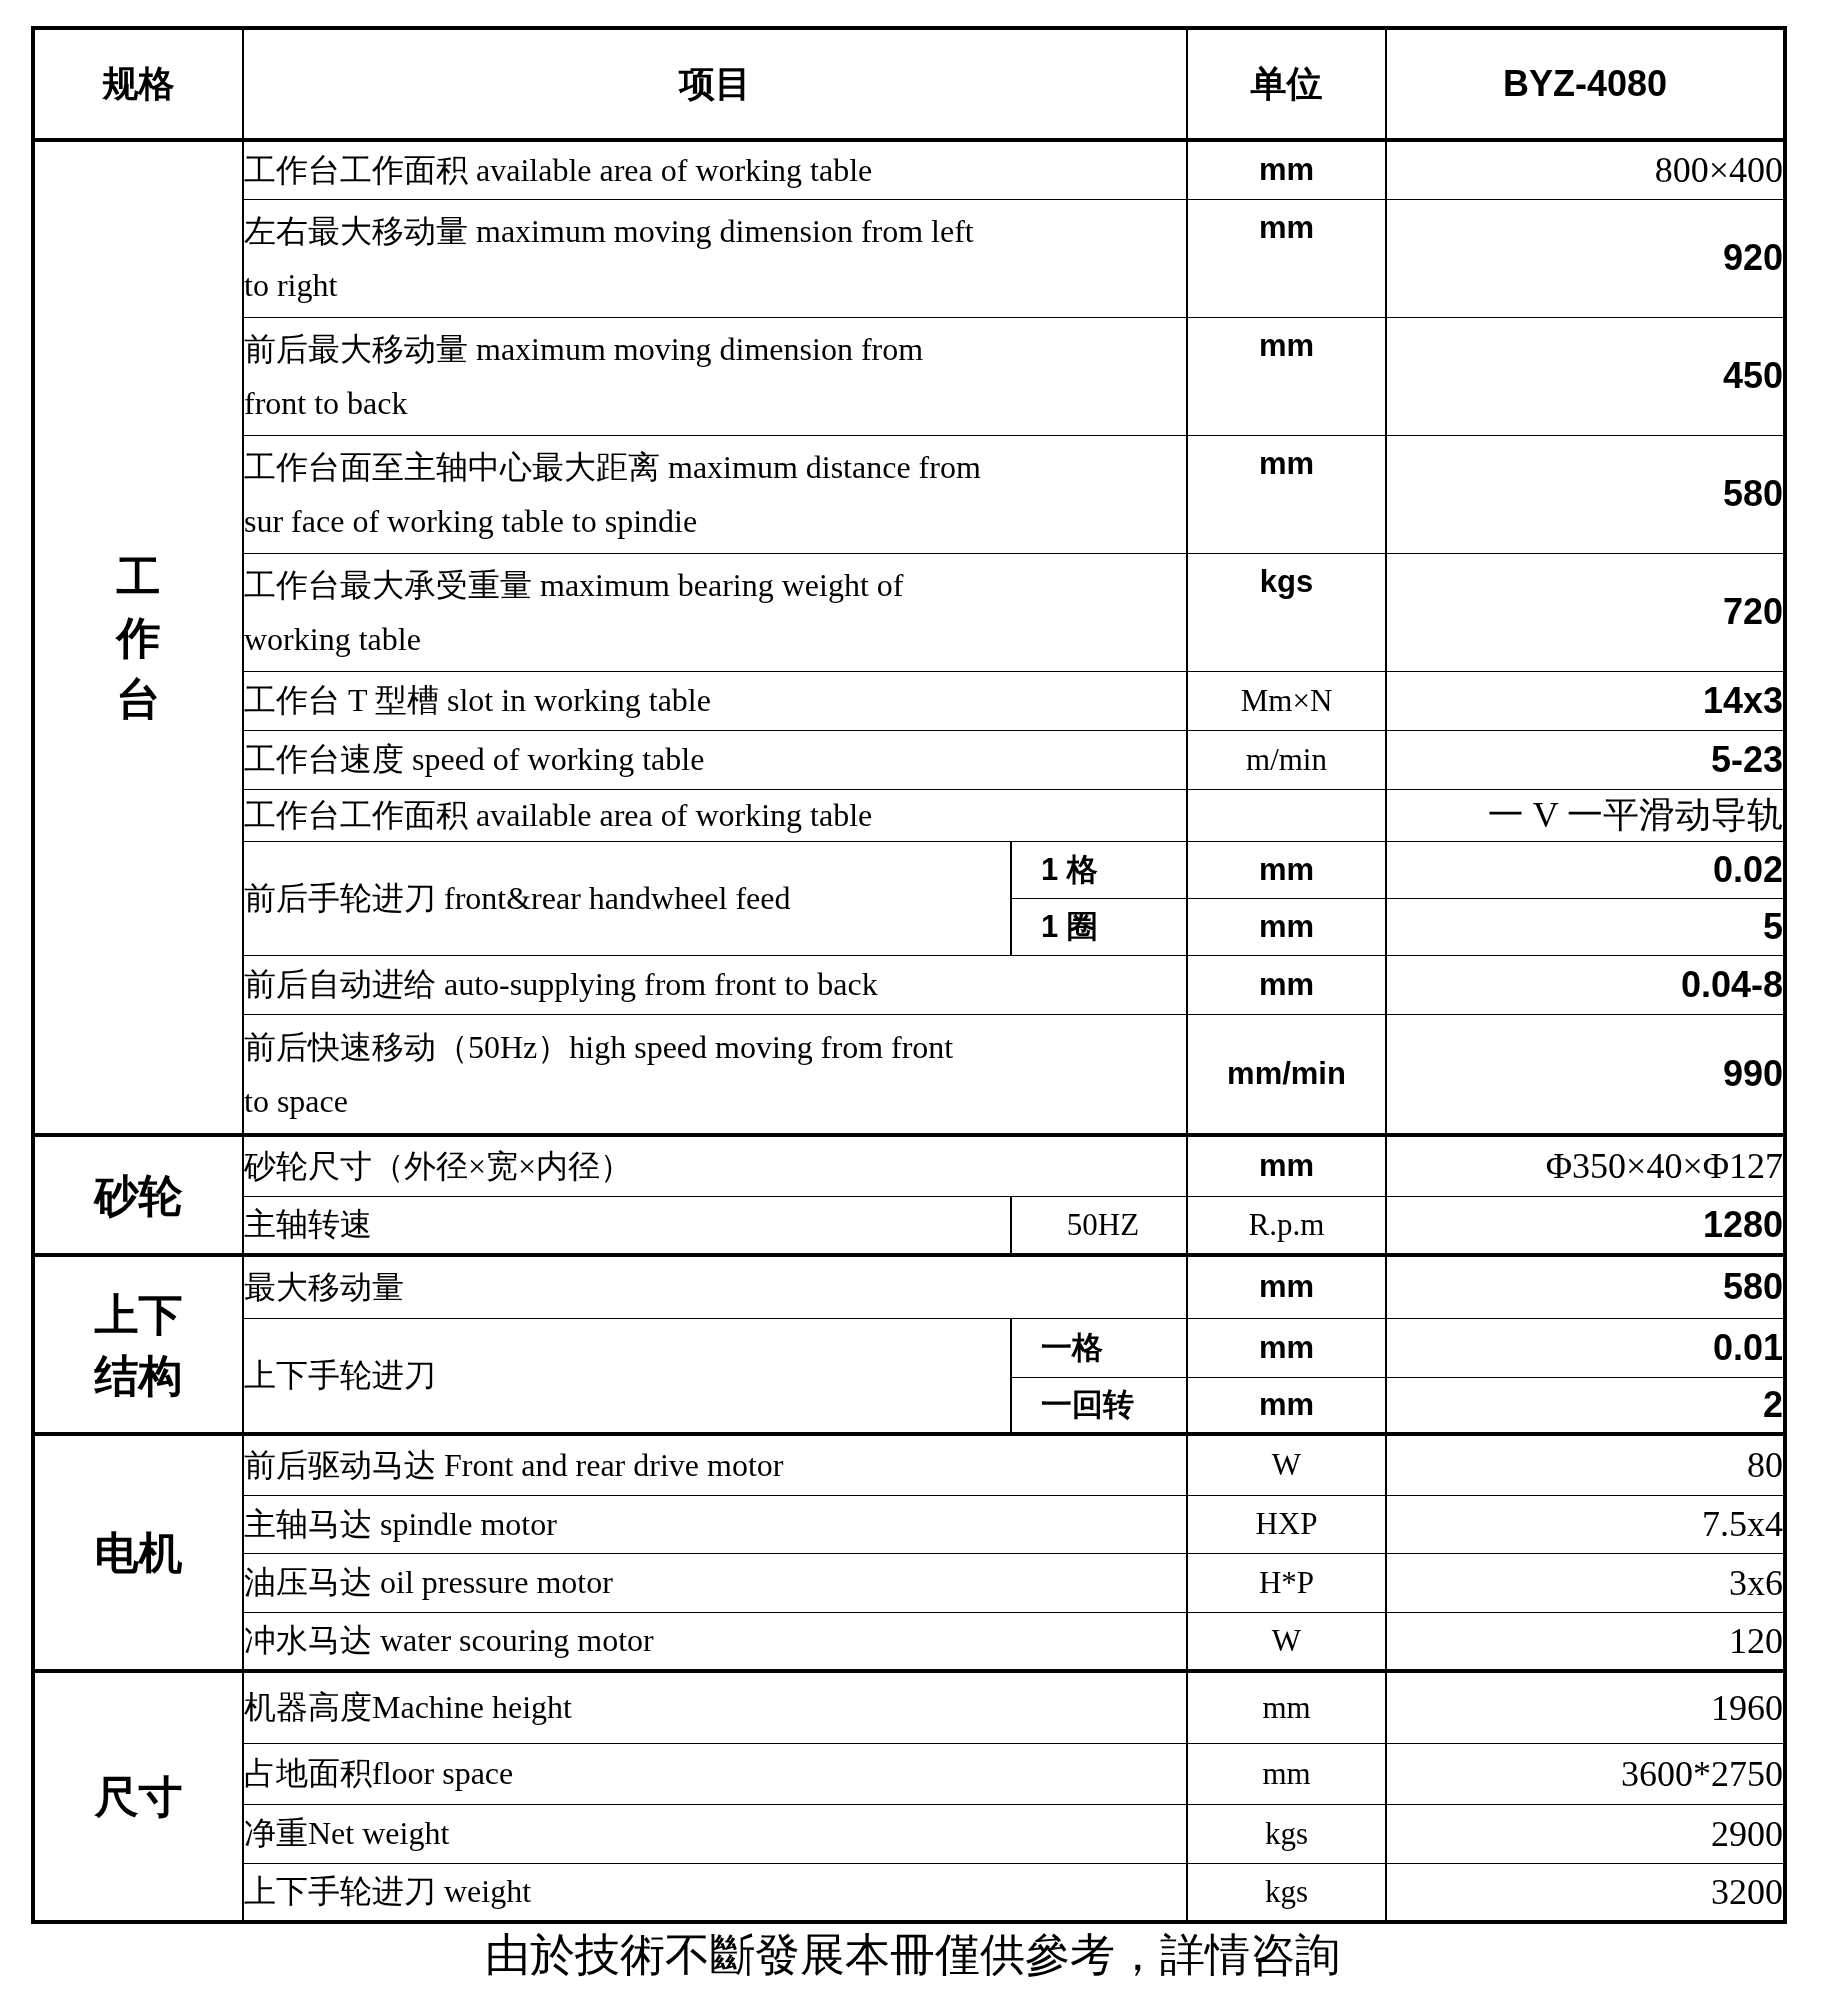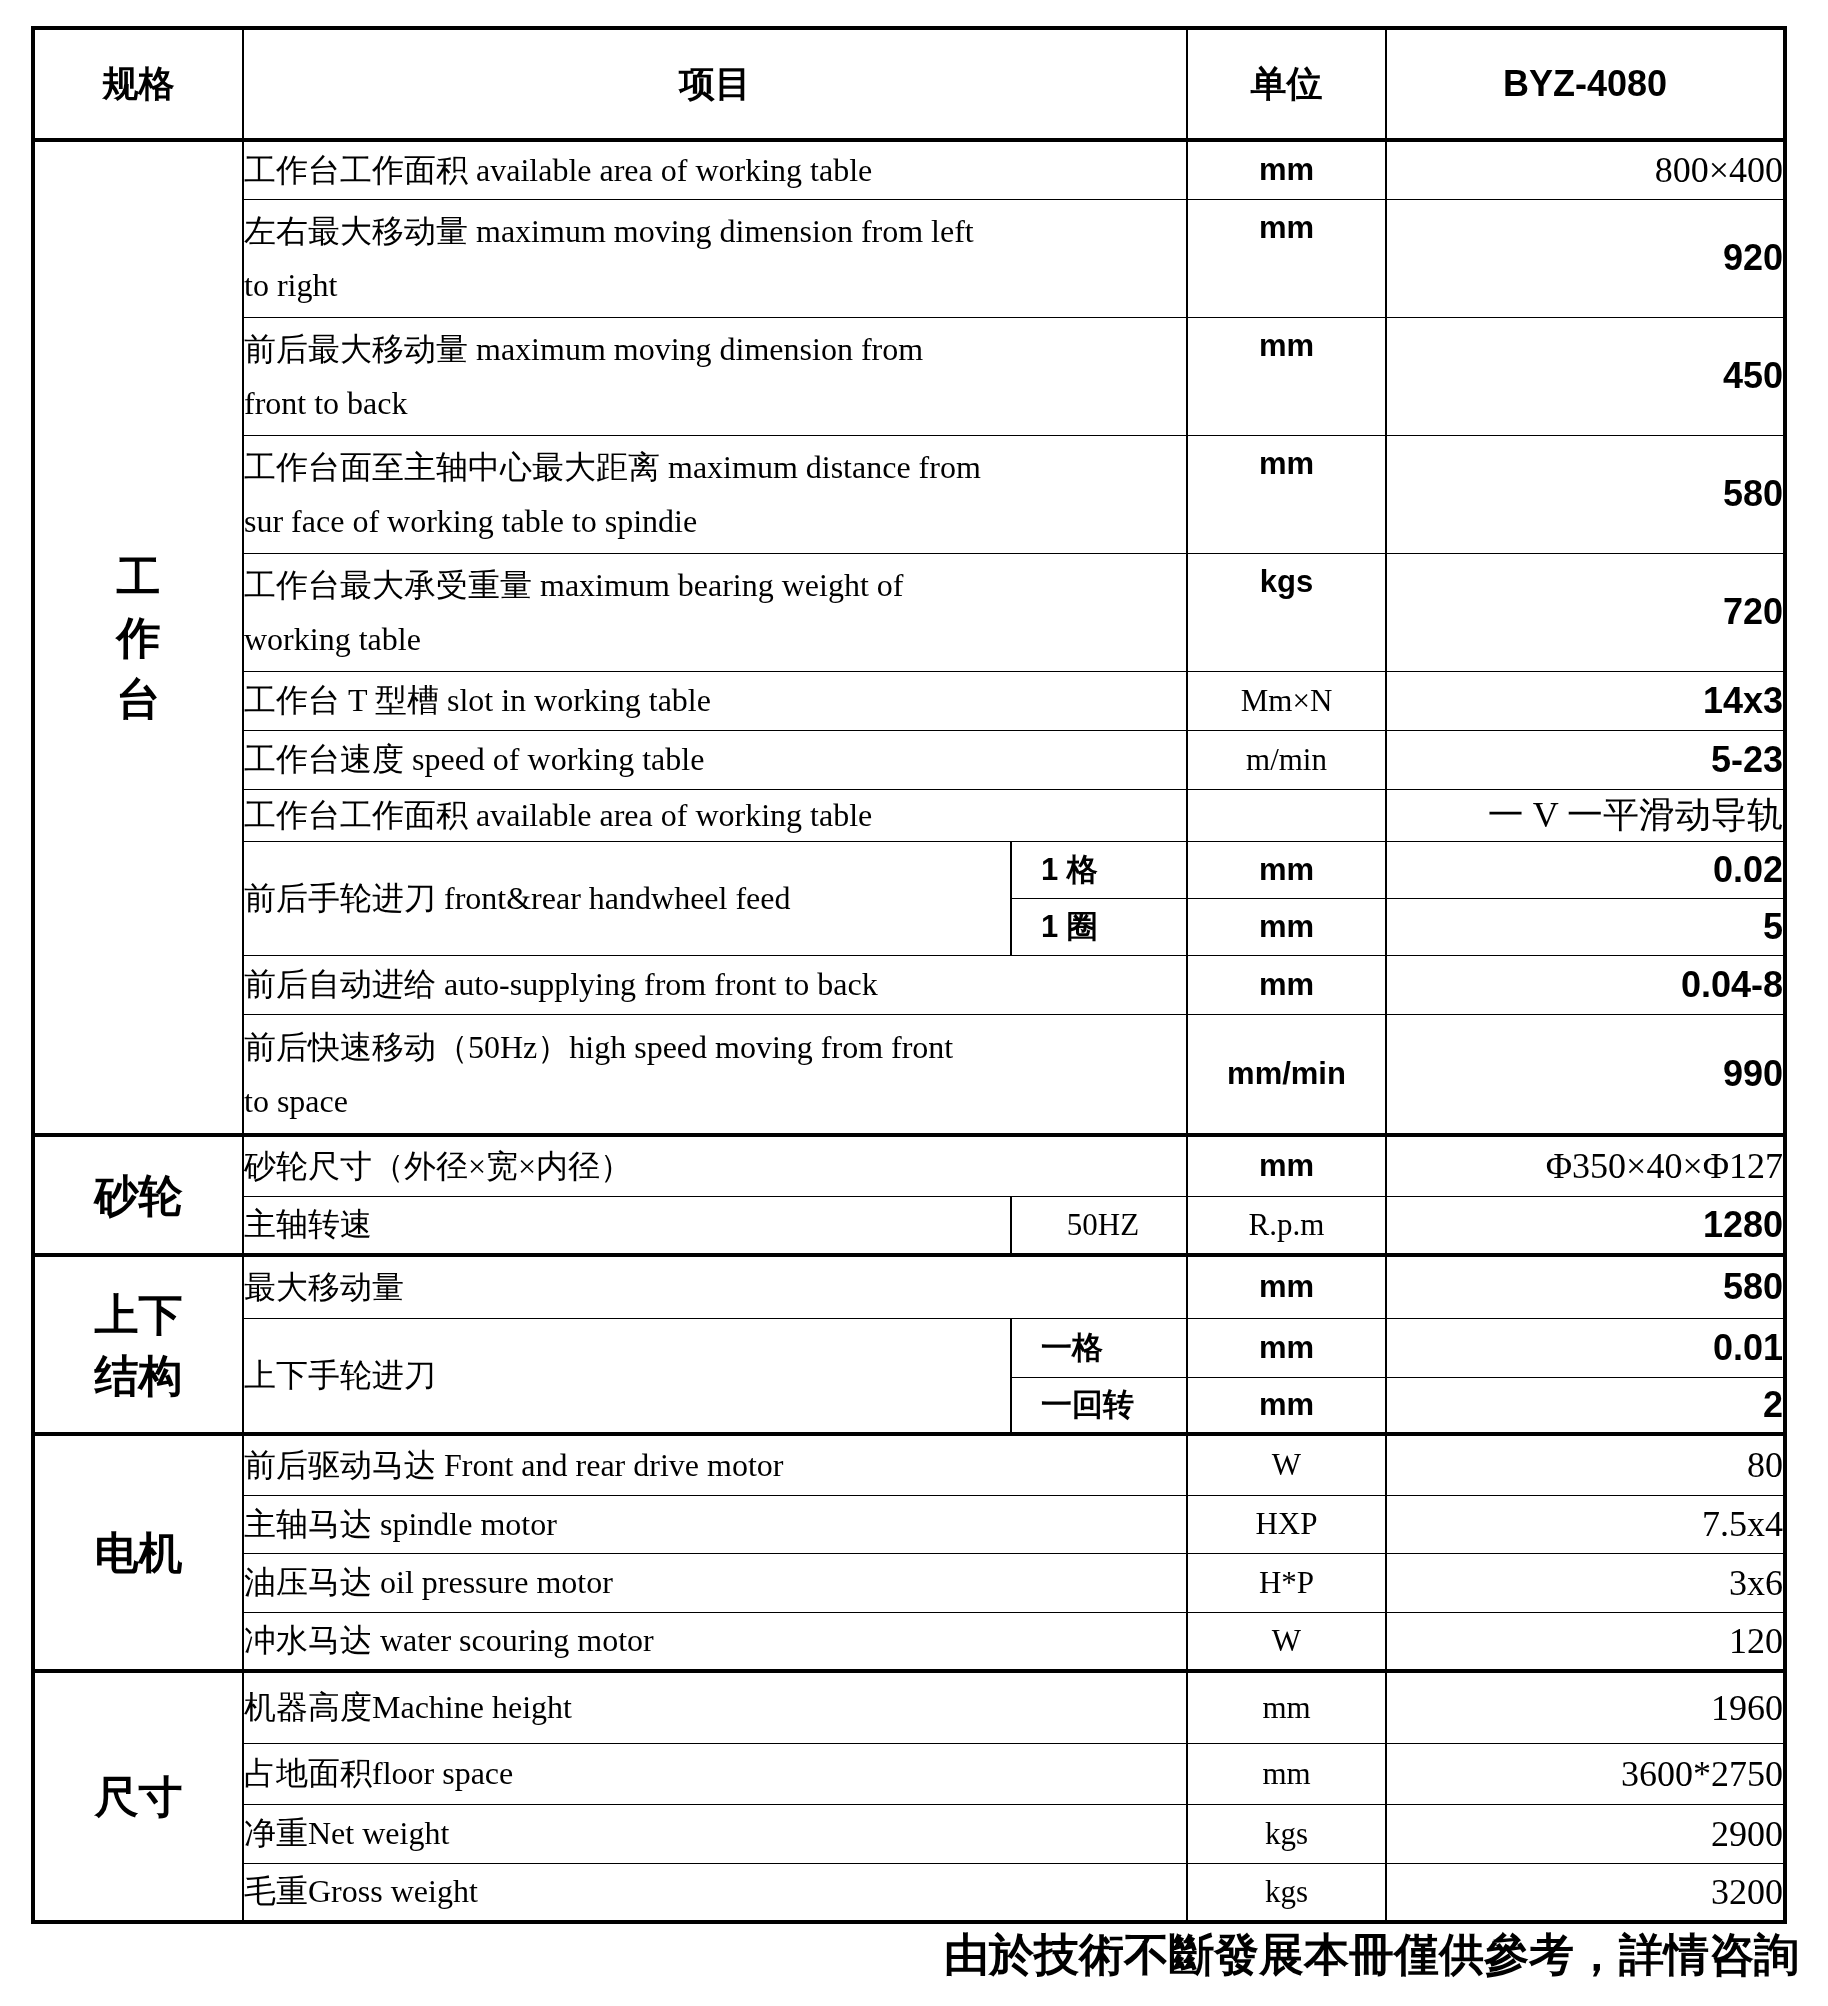--- a/index.html
+++ b/index.html
@@ -46,21 +46,21 @@
   .c-unit{text-align:center;font-size:31px;margin-left:20px;}
   .c-val{text-align:right;font-size:36px;}
   .sans{
     font-family:"Liberation Sans","DejaVu Sans",sans-serif;
     font-weight:bold;
   }
   .u-top{vertical-align:top;padding-top:10.5px;}
   .footer-note{
     position:absolute;left:26px;top:1927px;width:1773px;
     font-family:"Liberation Serif","DejaVu Serif",serif;
-    font-weight:bold;font-size:45px;line-height:56px;text-align:right;
+    font-weight:normal;font-size:45px;line-height:56px;text-align:center;
   }
 </style>
 </head>
 <body>
 
 <table class="spec">
   <colgroup>
     <col style="width:210px">
       <col style="width:768px">
       <col style="width:176px">
@@ -230,21 +230,21 @@
     <td class="c-item" colspan="2">占地面积floor space</td>
     <td class="c-unit">mm</td>
     <td class="c-val">3600*2750</td>
   </tr>
   <tr class="r67">
     <td class="c-item" colspan="2">净重Net weight</td>
     <td class="c-unit">kgs</td>
     <td class="c-val">2900</td>
   </tr>
   <tr class="r67">
-    <td class="c-item" colspan="2">毛重Gross weight</td>
+    <td class="c-item" colspan="2">上下手轮进刀 weight</td>
     <td class="c-unit">kgs</td>
     <td class="c-val">3200</td>
   </tr>
 </tbody>
   </table>
 
 <div class="footer-note">由於技術不斷發展本冊僅供參考，詳情咨詢</div>
 
 
 </body></html>

